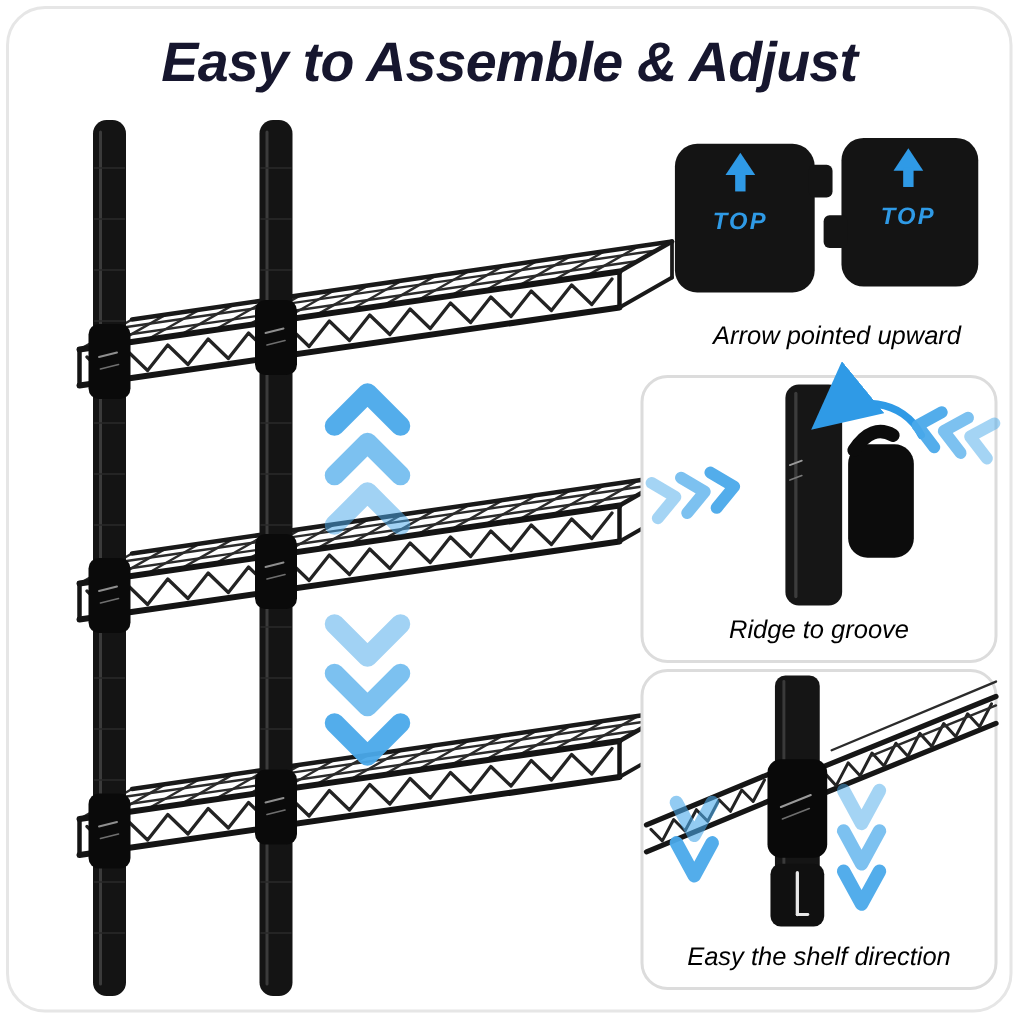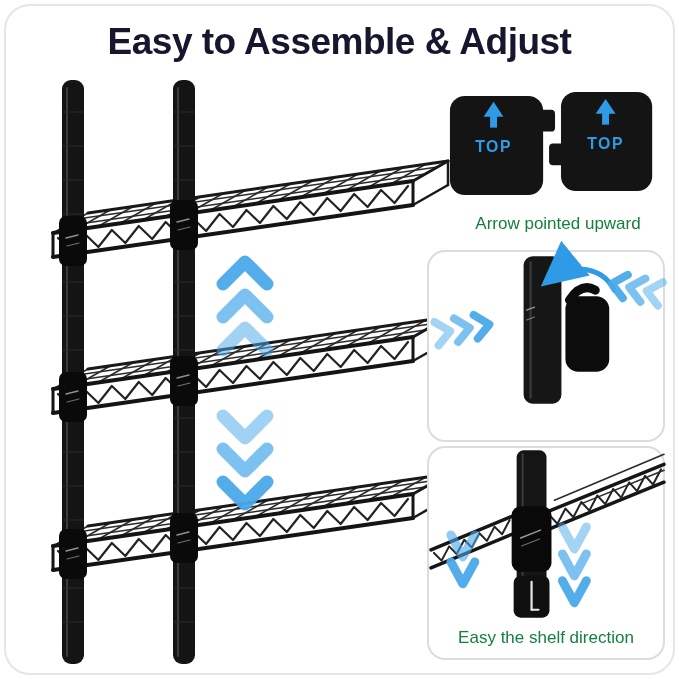--- a/index.html
+++ b/index.html
@@ -1,32 +1,33 @@
 <!DOCTYPE html>
 <html><head>
 <meta charset="utf-8">
 <style>
   html,body{margin:0;padding:0;background:#fff;}
   .canvas{
     position:relative;width:679px;height:679px;background:#ffffff;overflow:hidden;
     font-family:"Liberation Sans", sans-serif;
+    font-style:italic;
   }
   .frame{position:absolute;inset:4px;border:2px solid #e6e6e6;border-radius:26px;pointer-events:none;}
   .title{
     position:absolute;top:20px;left:0;right:0;text-align:center;
     font-size:37px;font-weight:700;letter-spacing:-0.5px;color:#16162e;line-height:44px;margin:0;
   }
   svg{overflow:visible;display:block;}
   svg text{font-family:"Liberation Sans", sans-serif;}
   #main-svg{position:absolute;left:28px;top:76px;width:420px;height:592px;}
   .card{position:absolute;box-sizing:border-box;}
   .card.bordered{border:2px solid #dcdcdc;border-radius:18px;background:#fff;}
   .caption{
     position:absolute;left:0;right:0;bottom:10px;text-align:center;
-    font-size:17px;color:#15803d;
+    font-size:17px;color:#000000;
   }
   #card1{left:444px;top:84px;width:228px;height:152px;}
   #card1 .caption{bottom:2px;}
   #card1-svg{width:228px;height:117px;}
   #card2{left:427px;top:250px;width:238px;height:192px;}
   #card2-svg{position:absolute;left:0;top:2px;width:234px;height:152px;}
   #card3{left:427px;top:446px;width:238px;height:214px;}
   #card3-svg{position:absolute;left:0;top:2px;width:234px;height:172px;}
 </style>
 </head>
@@ -252,20 +253,21 @@
           <polyline points="7,62 21,74 7,86" fill="none" stroke="#4aa9ea" stroke-width="8" stroke-opacity="0.5" stroke-linejoin="round" stroke-linecap="round"></polyline>
           <polyline points="27,62 41,74 27,86" fill="none" stroke="#4aa9ea" stroke-width="8" stroke-opacity="0.72" stroke-linejoin="round" stroke-linecap="round"></polyline>
           <polyline points="47,62 61,74 47,86" fill="none" stroke="#4aa9ea" stroke-width="8" stroke-opacity="0.95" stroke-linejoin="round" stroke-linecap="round"></polyline>
         </g>
         <g transform="rotate(12 205 34)">
           <polyline points="197,22 183,34 197,46" fill="none" stroke="#4aa9ea" stroke-width="8" stroke-opacity="0.95" stroke-linejoin="round" stroke-linecap="round"></polyline>
           <polyline points="215,22 201,34 215,46" fill="none" stroke="#4aa9ea" stroke-width="8" stroke-opacity="0.72" stroke-linejoin="round" stroke-linecap="round"></polyline>
           <polyline points="233,22 219,34 233,46" fill="none" stroke="#4aa9ea" stroke-width="8" stroke-opacity="0.5" stroke-linejoin="round" stroke-linecap="round"></polyline>
         </g>
       </svg>
+    <div class="caption">Ridge to groove</div>
   </div>
 
   <div id="card3" class="card bordered">
     <svg id="card3-svg" viewBox="0 0 235 172">
         <g>
           <line x1="118" y1="62" x2="236" y2="14" stroke="#161616" stroke-width="3.5" stroke-opacity="1" stroke-linecap="round"></line>
           <line x1="118" y1="80" x2="236" y2="32" stroke="#161616" stroke-width="3.5" stroke-opacity="1" stroke-linecap="round"></line>
           <polyline points="121,65 129,73.71428571428572 137,58.42857142857143 145,67.14285714285714 153,51.85714285714286 161,60.57142857142857 169,45.28571428571429 177,54 185,38.714285714285715 193,47.42857142857143 201,32.14285714285714 209,40.85714285714286 217,25.571428571428577 225,34.285714285714285 233,19" fill="none" stroke="#232323" stroke-width="2" stroke-opacity="1" stroke-linejoin="round" stroke-linecap="round"></polyline>
           <line x1="126" y1="50" x2="236" y2="4" stroke="#2b2b2b" stroke-width="1.6" stroke-opacity="1" stroke-linecap="round"></line>
           <line x1="152" y1="54" x2="236" y2="20" stroke="#2b2b2b" stroke-width="1.6" stroke-opacity="1" stroke-linecap="round"></line>

